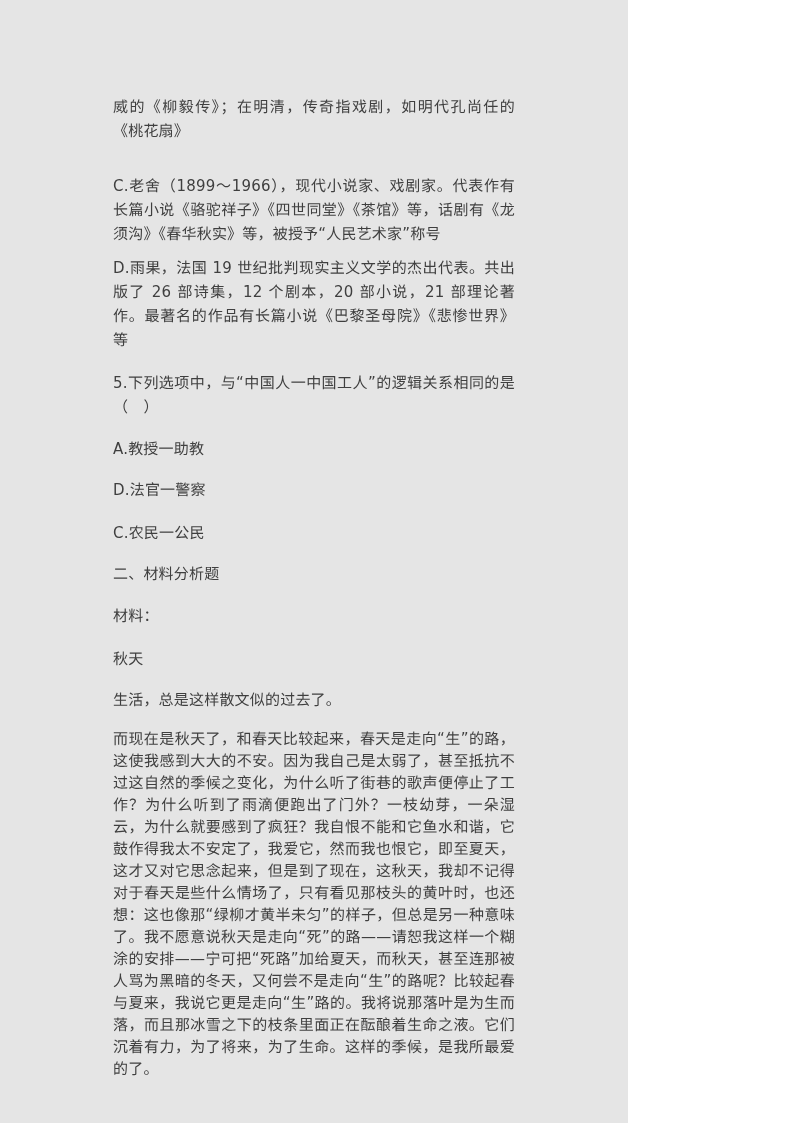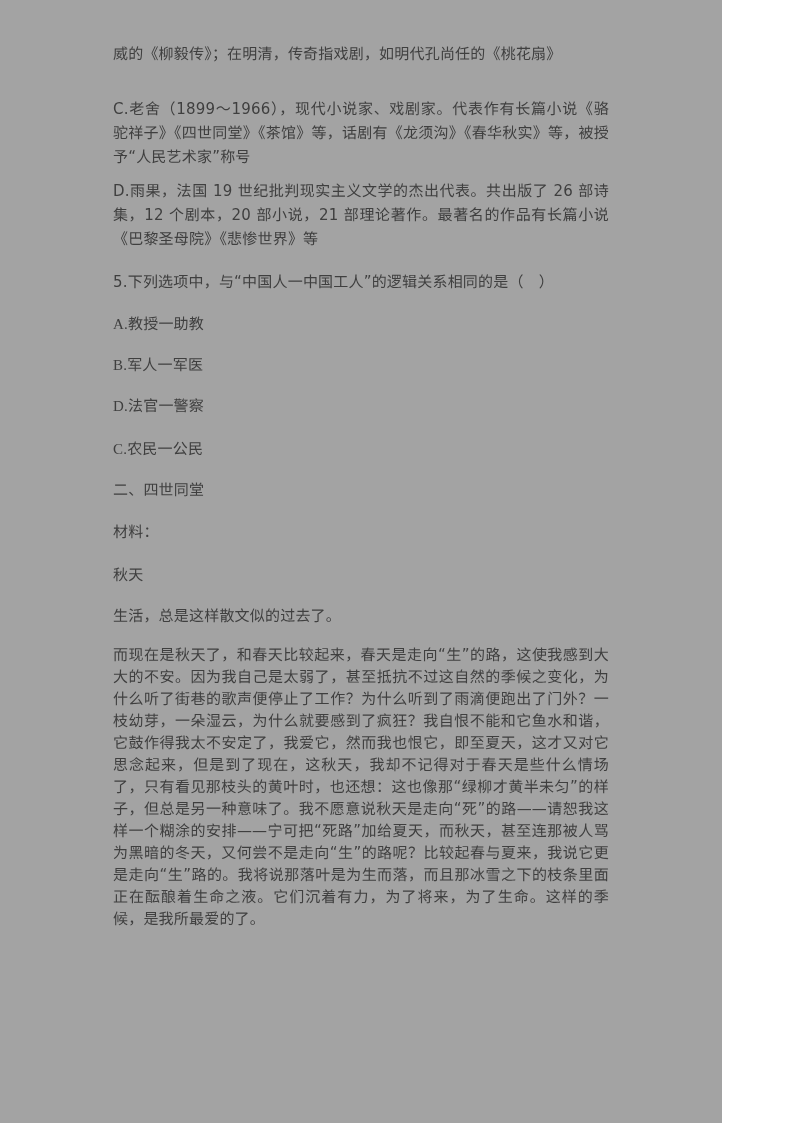--- a/index.html
+++ b/index.html
@@ -5,57 +5,56 @@
   * { margin: 0; padding: 0; box-sizing: border-box; }
   html, body { background: #ffffff; }
   body {
     width: 794px;
     height: 1123px;
     overflow: hidden;
     font-family: "DejaVu Sans", sans-serif;
     color: #3f3f3f;
   }
   .page {
-    width: 722px;
+    width: 628px;
     height: 1123px;
-    background: #a3a3a3;
-    padding: 42px 113px 0 113px;
+    background: #e5e5e5;
+    padding: 95px 113px 0 113px;
   }
   .page p {
     font-size: 15px;
     line-height: 24px;
     text-align: justify;
     letter-spacing: 0.2px;
   }
   
   p.intro        { margin-bottom: 31px; }
   p.para-c       { margin-bottom: 10px; }
   p.para-d       { margin-bottom: 19px; }
   p.question     { margin-bottom: 18px; }
-  p.opt          { margin-bottom: 17px; font-family: Liberation Serif, serif; }
+  p.opt          { margin-bottom: 17px; }
   p.opt-last     { margin-bottom: 19px; }
   p.section      { margin-bottom: 18px; }
   p.mat-label    { margin-bottom: 18px; }
   p.mat-title    { margin-bottom: 17px; margin-top: 19px; }
   p.mat-author   { margin-bottom: 17px; }
   p.para-1       { margin-bottom: 16px; }
   p.prose        { line-height: 22px; }
   p.para-2       { margin-bottom: 14px; }
   p.para-3       { margin-bottom: 0; }
 </style>
 </head>
 <body>
 
 <div class="page">
   <p class="intro">威的《柳毅传》；在明清，传奇指戏剧，如明代孔尚任的《桃花扇》</p>
   <p class="para-c">C.老舍（1899～1966），现代小说家、戏剧家。代表作有长篇小说《骆驼祥子》《四世同堂》《茶馆》等，话剧有《龙须沟》《春华秋实》等，被授予“人民艺术家”称号</p>
   <p class="para-d">D.雨果，法国 19 世纪批判现实主义文学的杰出代表。共出版了 26 部诗集，12 个剧本，20 部小说，21 部理论著作。最著名的作品有长篇小说《巴黎圣母院》《悲惨世界》等</p>
   <p class="question">5.下列选项中，与“中国人一中国工人”的逻辑关系相同的是（　）</p>
   <p class="opt">A.教授一助教</p>
-  <p class="opt">B.军人一军医</p>
   <p class="opt opt-last">D.法官一警察</p>
   <p class="opt">C.农民一公民</p>
-  <p class="section">二、四世同堂</p>
+  <p class="section">二、材料分析题</p>
   <p class="mat-label">材料：</p>
   <p class="mat-title">秋天</p>
   <p class="para-1">生活，总是这样散文似的过去了。</p>
   <p class="prose para-2">而现在是秋天了，和春天比较起来，春天是走向“生”的路，这使我感到大大的不安。因为我自己是太弱了，甚至抵抗不过这自然的季候之变化，为什么听了街巷的歌声便停止了工作？为什么听到了雨滴便跑出了门外？一枝幼芽，一朵湿云，为什么就要感到了疯狂？我自恨不能和它鱼水和谐，它鼓作得我太不安定了，我爱它，然而我也恨它，即至夏天，这才又对它思念起来，但是到了现在，这秋天，我却不记得对于春天是些什么情场了，只有看见那枝头的黄叶时，也还想：这也像那“绿柳才黄半未匀”的样子，但总是另一种意味了。我不愿意说秋天是走向“死”的路——请恕我这样一个糊涂的安排——宁可把“死路”加给夏天，而秋天，甚至连那被人骂为黑暗的冬天，又何尝不是走向“生”的路呢？比较起春与夏来，我说它更是走向“生”路的。我将说那落叶是为生而落，而且那冰雪之下的枝条里面正在酝酿着生命之液。它们沉着有力，为了将来，为了生命。这样的季候，是我所最爱的了。</p>
 </div>
 
 </body></html>

